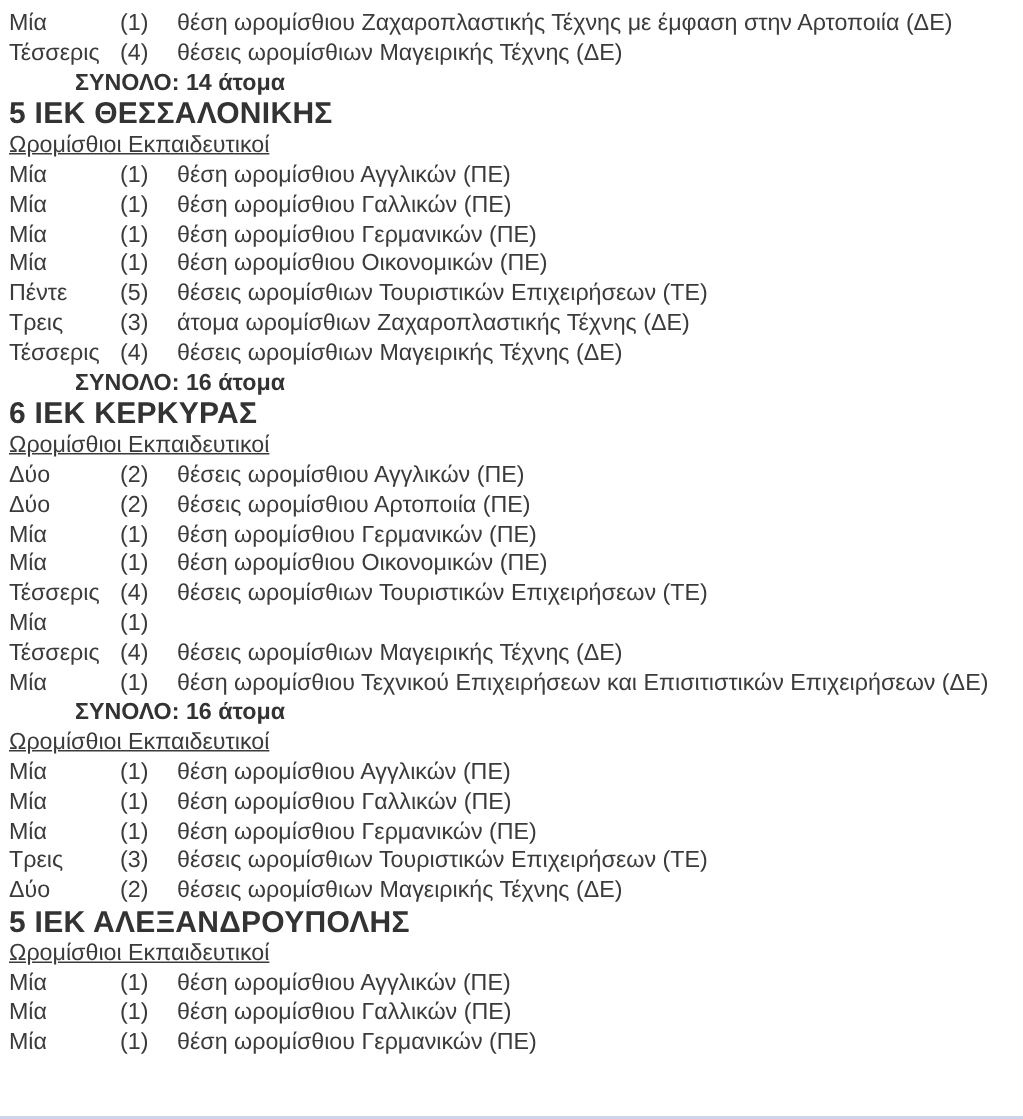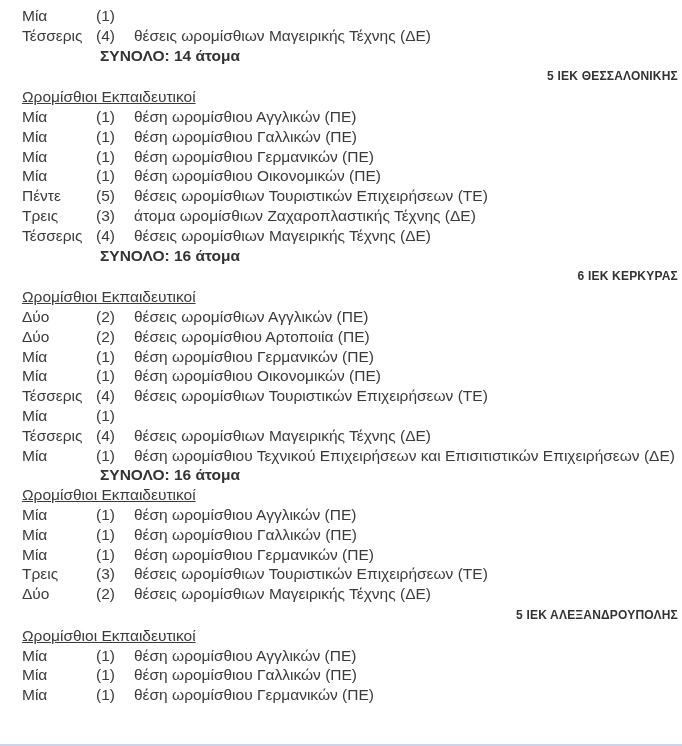--- a/index.html
+++ b/index.html
@@ -10,49 +10,48 @@
   .page {
     position: relative;
     width: 682px;
     height: 746px;
     overflow: hidden;
     background: #ffffff;
     font-family: "Liberation Sans", "DejaVu Sans", sans-serif;
     font-size: 15.5px;
     color: #3b3b3b;
     box-sizing: border-box;
-    padding: 6px 4px 0 22px;
+    padding: 6px 4px 0 6px;
   }
   .row {
     display: flex;
     height: 19.8px;
     line-height: 19.8px;
     white-space: nowrap;
   }
   .col-word  { width: 74px;  flex: none; }
   .col-num   { width: 38px;  flex: none; }
   .col-desc  { flex: 1; }
   .total-line {
     height: 19.8px;
     line-height: 19.8px;
-    margin-left: 78px;
+    margin-left: 44px;
     font-weight: bold;
     color: #333333;
     white-space: nowrap;
   }
   .section-title {
     height: 19.8px;
     line-height: 19.8px;
     margin-top: 2px;
     font-weight: bold;
-    font-size: 12px;
+    font-size: 20px;
     color: #333333;
     letter-spacing: 0.2px;
     white-space: nowrap;
-    text-align: right;
   }
   .subheader {
     height: 19.8px;
     line-height: 19.8px;
     text-decoration: underline;
     white-space: nowrap;
   }
   .bottom-line {
     position: absolute;
     left: 0;
@@ -62,20 +61,21 @@
   }
 </style>
 </head>
 <body>
 
 <div class="page">
   <div id="content">
       <div class="row">
         <div class="col-word">Μία</div>
         <div class="col-num">(1)</div>
+        <div class="col-desc">θέση ωρομίσθιου Ζαχαροπλαστικής Τέχνης με έμφαση στην Αρτοποιία (ΔΕ)</div>
       </div>
       <div class="row">
         <div class="col-word">Τέσσερις</div>
         <div class="col-num">(4)</div>
         <div class="col-desc">θέσεις ωρομίσθιων Μαγειρικής Τέχνης (ΔΕ)</div>
       </div>
       <div class="total-line">ΣΥΝΟΛΟ: 14 άτομα</div>
       <div class="section-title">5 ΙΕΚ ΘΕΣΣΑΛΟΝΙΚΗΣ</div>
       <div class="subheader">Ωρομίσθιοι Εκπαιδευτικοί</div>
       <div class="row">
@@ -112,21 +112,21 @@
         <div class="col-word">Τέσσερις</div>
         <div class="col-num">(4)</div>
         <div class="col-desc">θέσεις ωρομίσθιων Μαγειρικής Τέχνης (ΔΕ)</div>
       </div>
       <div class="total-line">ΣΥΝΟΛΟ: 16 άτομα</div>
       <div class="section-title">6 ΙΕΚ ΚΕΡΚΥΡΑΣ</div>
       <div class="subheader">Ωρομίσθιοι Εκπαιδευτικοί</div>
       <div class="row">
         <div class="col-word">Δύο</div>
         <div class="col-num">(2)</div>
-        <div class="col-desc">θέσεις ωρομίσθιων Αγγλικών (ΠΕ)</div>
+        <div class="col-desc">θέσεις ωρομίσθιου Αγγλικών (ΠΕ)</div>
       </div>
       <div class="row">
         <div class="col-word">Δύο</div>
         <div class="col-num">(2)</div>
         <div class="col-desc">θέσεις ωρομίσθιου Αρτοποιία (ΠΕ)</div>
       </div>
       <div class="row">
         <div class="col-word">Μία</div>
         <div class="col-num">(1)</div>
         <div class="col-desc">θέση ωρομίσθιου Γερμανικών (ΠΕ)</div>

